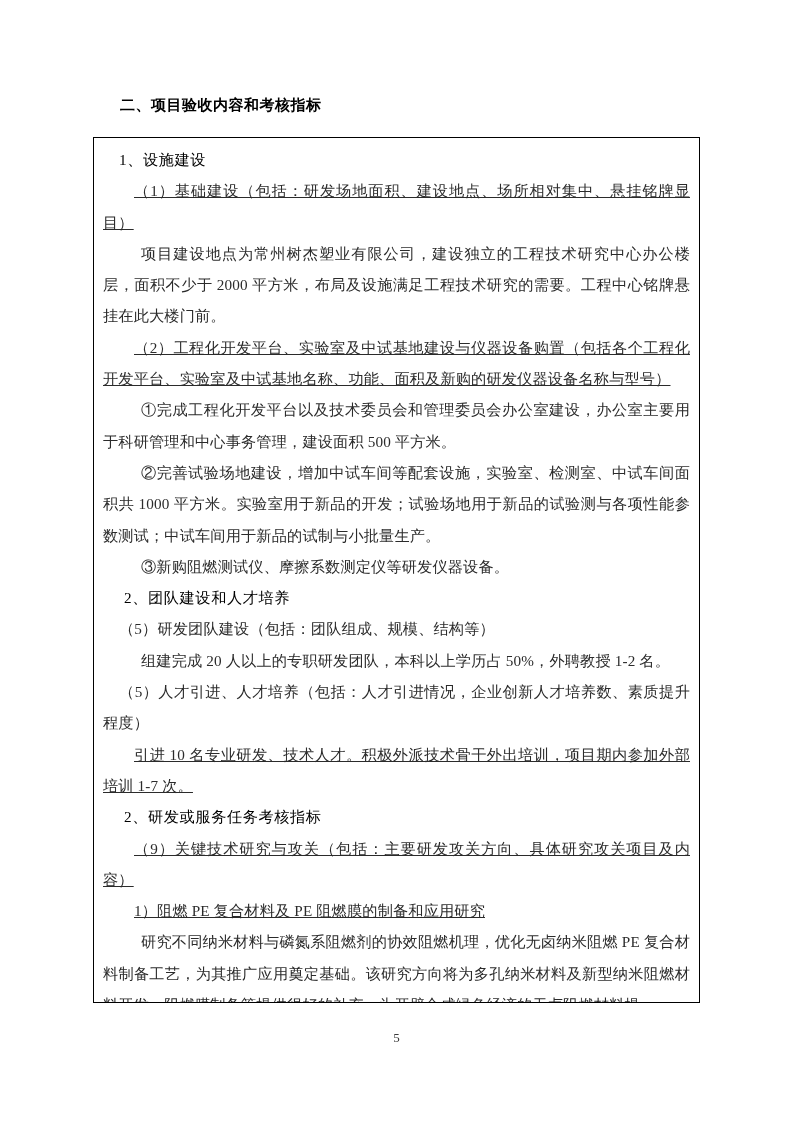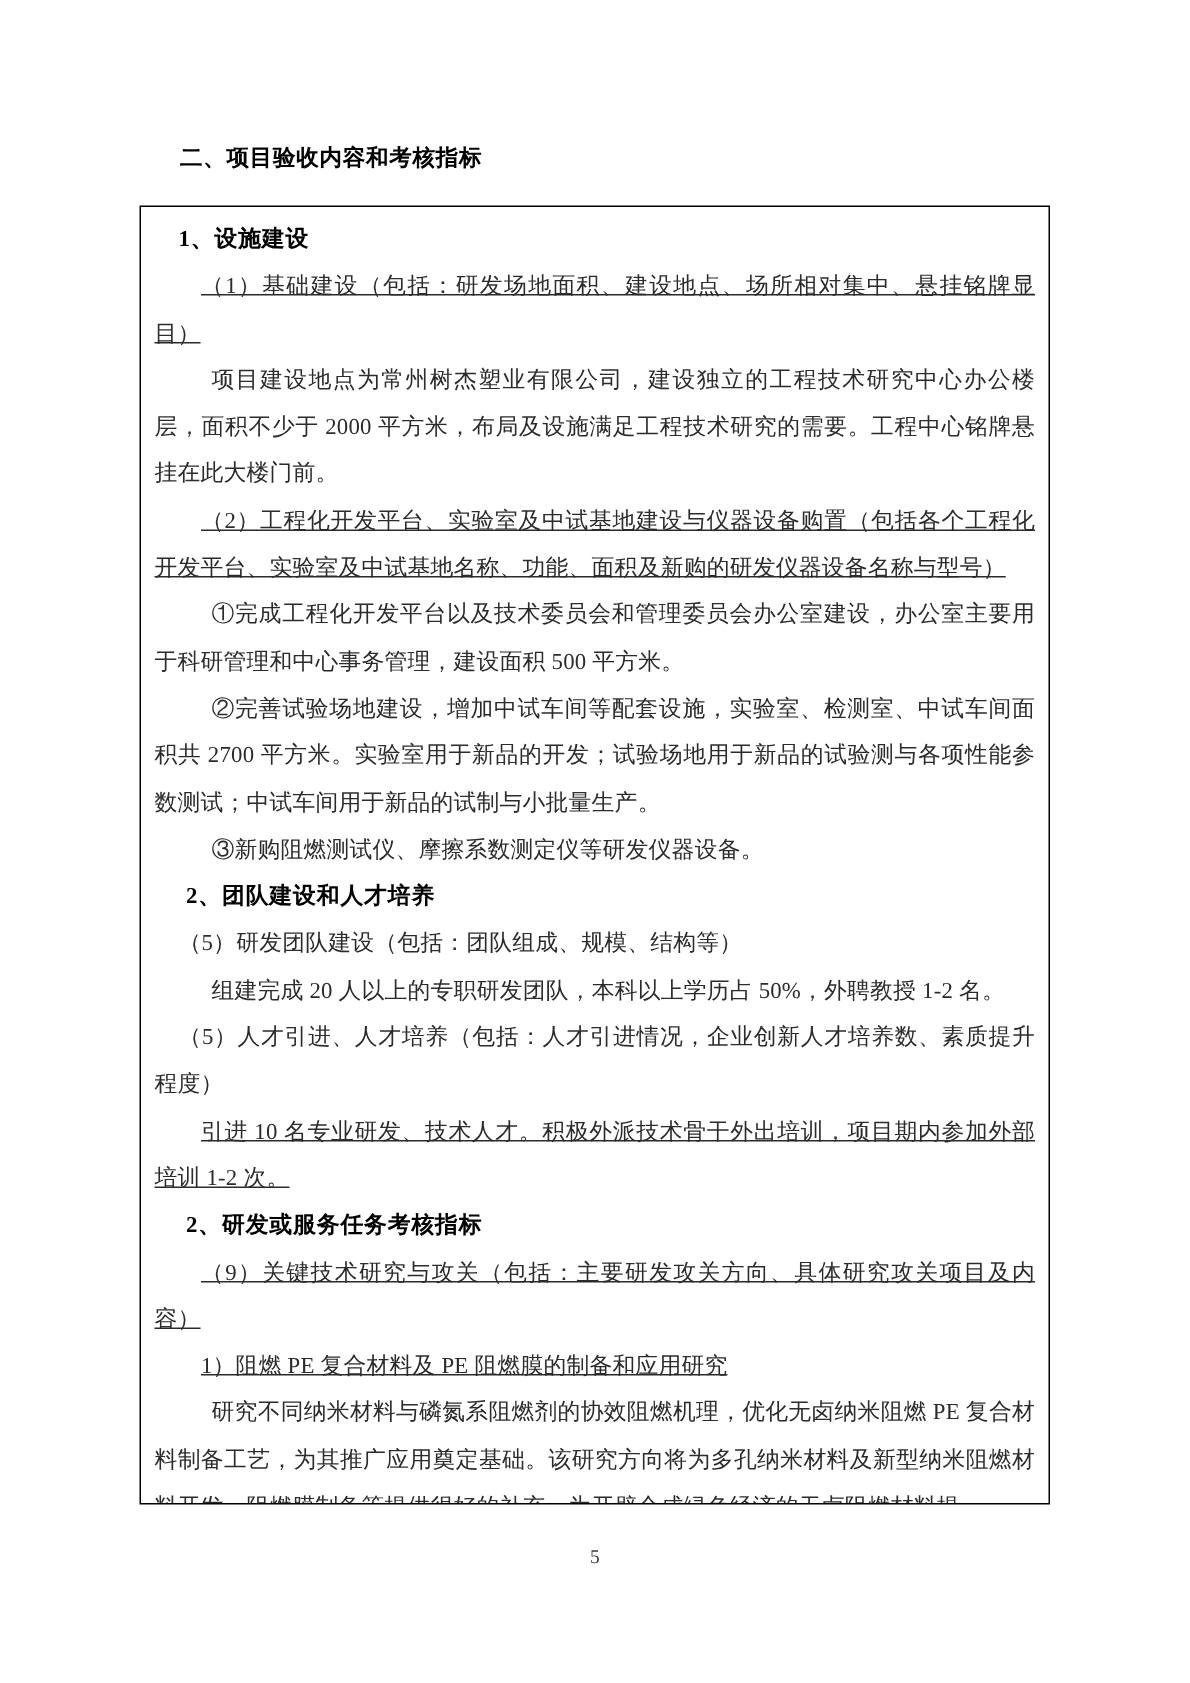--- a/index.html
+++ b/index.html
@@ -59,21 +59,21 @@
     margin: 0;
     font-size: 15.2px;
     line-height: 31.3px;
     text-align: justify;
     text-justify: inter-ideograph;
     color: #2b2b2b;
     letter-spacing: 0.15px;
   }
 
   p.bold-head {
-    font-weight: bold;
+    font-weight: normal;
     color: #000000;
     letter-spacing: 0.6px;
   }
   .ind-1   { text-indent: 16px; }
   .ind-2   { text-indent: 31px; text-decoration: underline; }
   .ind-2h  { text-indent: 38px; }
 
   
   .head-1 { text-indent: 16px; }
   .head-2 { text-indent: 21px; }
@@ -97,27 +97,27 @@
 
   <div class="section-heading">二、项目验收内容和考核指标</div>
 
   <div id="content-box">
     <div id="content-inner">
       <p class="bold-head head-1">1、设施建设</p>
       <p class="ind-2">（1）基础建设（包括：研发场地面积、建设地点、场所相对集中、悬挂铭牌显目）</p>
       <p class="ind-2h">项目建设地点为常州树杰塑业有限公司，建设独立的工程技术研究中心办公楼层，面积不少于 2000 平方米，布局及设施满足工程技术研究的需要。工程中心铭牌悬挂在此大楼门前。</p>
       <p class="ind-2">（2）工程化开发平台、实验室及中试基地建设与仪器设备购置（包括各个工程化开发平台、实验室及中试基地名称、功能、面积及新购的研发仪器设备名称与型号）</p>
       <p class="ind-2h">①完成工程化开发平台以及技术委员会和管理委员会办公室建设，办公室主要用于科研管理和中心事务管理，建设面积 500 平方米。</p>
-      <p class="ind-2h">②完善试验场地建设，增加中试车间等配套设施，实验室、检测室、中试车间面积共 2700 平方米。实验室用于新品的开发；试验场地用于新品的试验测与各项性能参数测试；中试车间用于新品的试制与小批量生产。</p>
+      <p class="ind-2h">②完善试验场地建设，增加中试车间等配套设施，实验室、检测室、中试车间面积共 1000 平方米。实验室用于新品的开发；试验场地用于新品的试验测与各项性能参数测试；中试车间用于新品的试制与小批量生产。</p>
       <p class="ind-2h">③新购阻燃测试仪、摩擦系数测定仪等研发仪器设备。</p>
       <p class="bold-head head-2">2、团队建设和人才培养</p>
       <p class="ind-1">（5）研发团队建设（包括：团队组成、规模、结构等）</p>
       <p class="ind-2h">组建完成 20 人以上的专职研发团队，本科以上学历占 50%，外聘教授 1-2 名。</p>
       <p class="ind-1">（5）人才引进、人才培养（包括：人才引进情况，企业创新人才培养数、素质提升程度）</p>
-      <p class="ind-2">引进 10 名专业研发、技术人才。积极外派技术骨干外出培训，项目期内参加外部培训 1-2 次。</p>
+      <p class="ind-2">引进 10 名专业研发、技术人才。积极外派技术骨干外出培训，项目期内参加外部培训 1-7 次。</p>
       <p class="bold-head head-2">2、研发或服务任务考核指标</p>
       <p class="ind-2">（9）关键技术研究与攻关（包括：主要研发攻关方向、具体研究攻关项目及内容）</p>
       <p class="ind-2">1）阻燃 PE 复合材料及 PE 阻燃膜的制备和应用研究</p>
       <p class="ind-2h">研究不同纳米材料与磷氮系阻燃剂的协效阻燃机理，优化无卤纳米阻燃 PE 复合材料制备工艺，为其推广应用奠定基础。该研究方向将为多孔纳米材料及新型纳米阻燃材料开发、阻燃膜制备等提供很好的补充，为开辟合成绿色经济的无卤阻燃材料提</p>
     </div>
   </div>
 
   <div class="page-number">5</div>
 
 </div>

